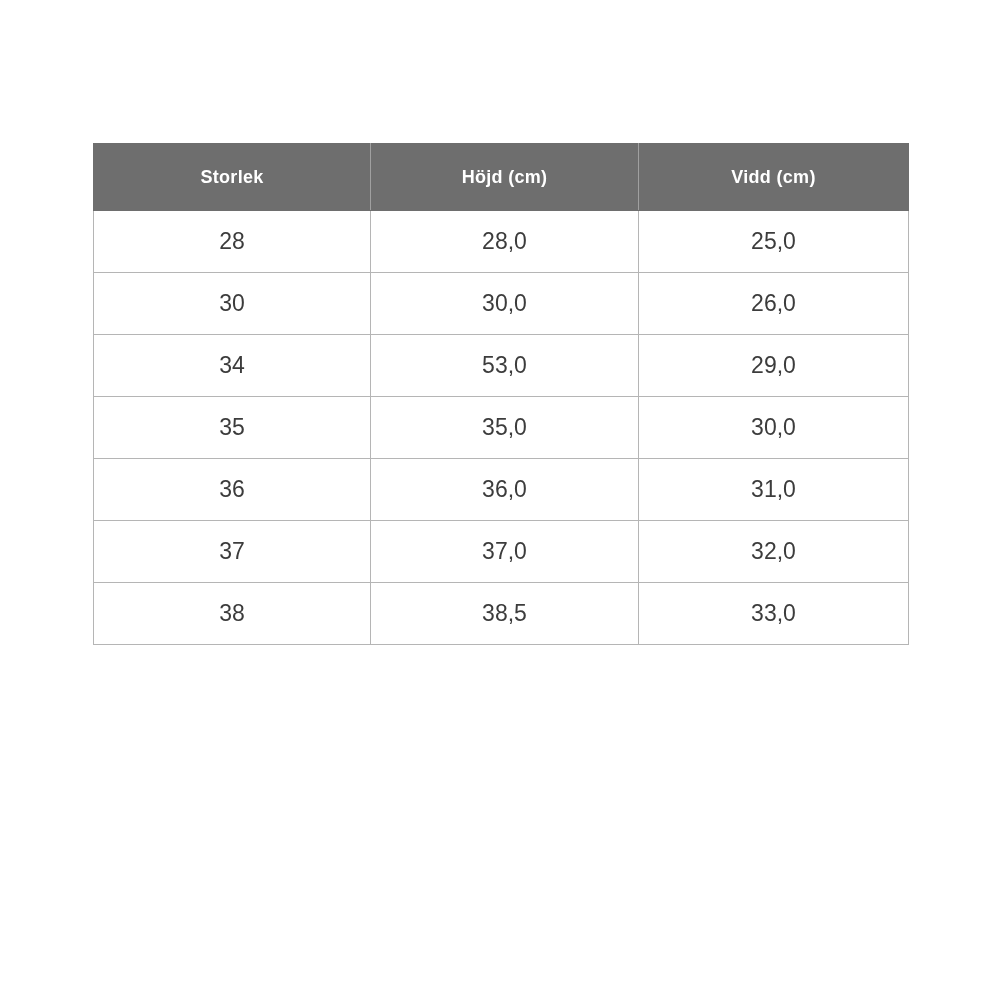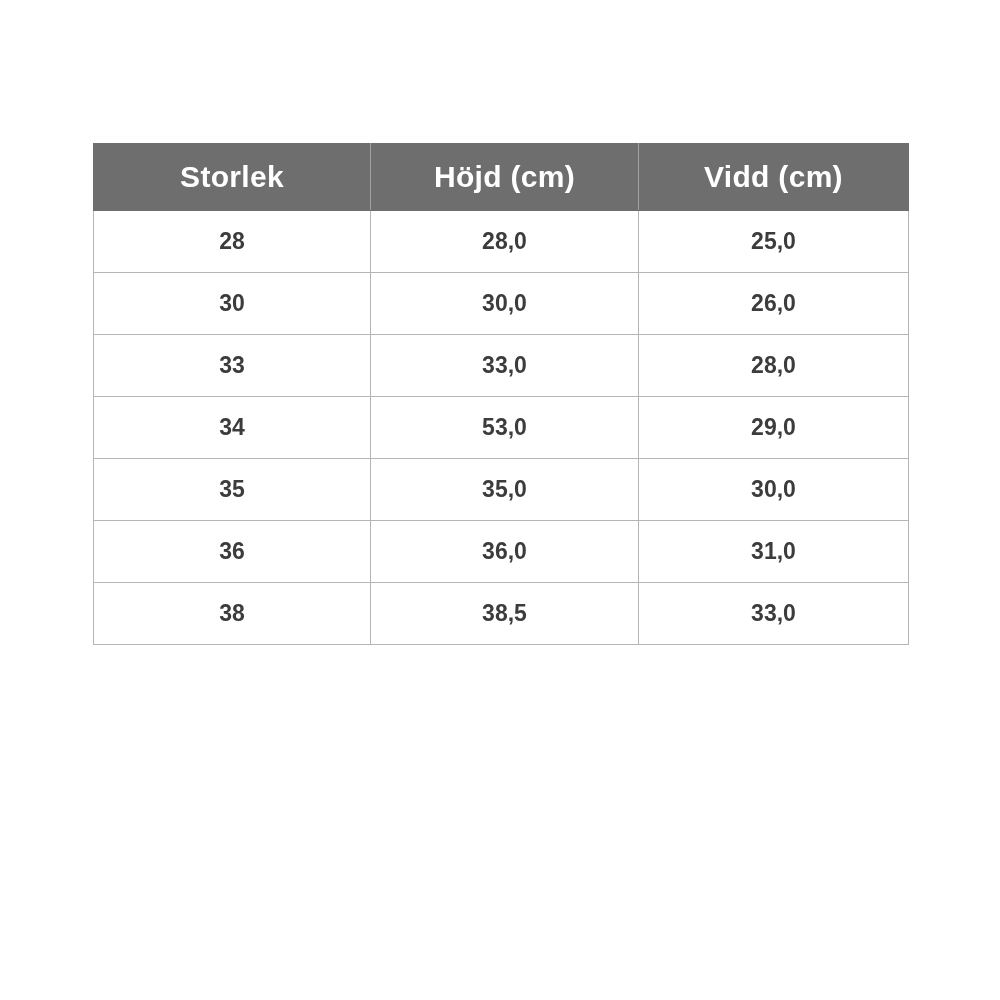--- a/index.html
+++ b/index.html
@@ -31,34 +31,34 @@
   table.size-table th,
   table.size-table td {
     border: 1px solid #b5b5b5;
     text-align: center;
     vertical-align: middle;
     color: #3c3c3c;
   }
   table.size-table thead th {
     background: #6e6e6e;
     color: #ffffff;
-    font-size: 30px;
+    font-size: 18px;
     font-weight: bold;
     height: 64px;
     border: 1px solid #6e6e6e;
     border-right-color: #a0a0a0;
     letter-spacing: 0.3px;
   }
   table.size-table thead th:last-child {
     border-right-color: #6e6e6e;
   }
   table.size-table tbody td {
     height: 59px;
     font-size: 23px;
-    font-weight: bold;
+    font-weight: normal;
     background: #ffffff;
   }
   table.size-table col.c1 { width: 277px; }
   table.size-table col.c2 { width: 268px; }
   table.size-table col.c3 { width: 270px; }
 </style>
 </head>
 <body>
 
 <div class="page">
@@ -81,40 +81,40 @@
           <td>28</td>
           <td>28,0</td>
           <td>25,0</td>
         </tr>
         <tr>
           <td>30</td>
           <td>30,0</td>
           <td>26,0</td>
         </tr>
         <tr>
-          <td>33</td>
-          <td>33,0</td>
-          <td>28,0</td>
-        </tr>
-        <tr>
           <td>34</td>
           <td>53,0</td>
           <td>29,0</td>
         </tr>
         <tr>
           <td>35</td>
           <td>35,0</td>
           <td>30,0</td>
         </tr>
         <tr>
           <td>36</td>
           <td>36,0</td>
           <td>31,0</td>
         </tr>
         <tr>
+          <td>37</td>
+          <td>37,0</td>
+          <td>32,0</td>
+        </tr>
+        <tr>
           <td>38</td>
           <td>38,5</td>
           <td>33,0</td>
         </tr>
       </tbody>
     </table>
   </div>
 </div>
 
 </body></html>

